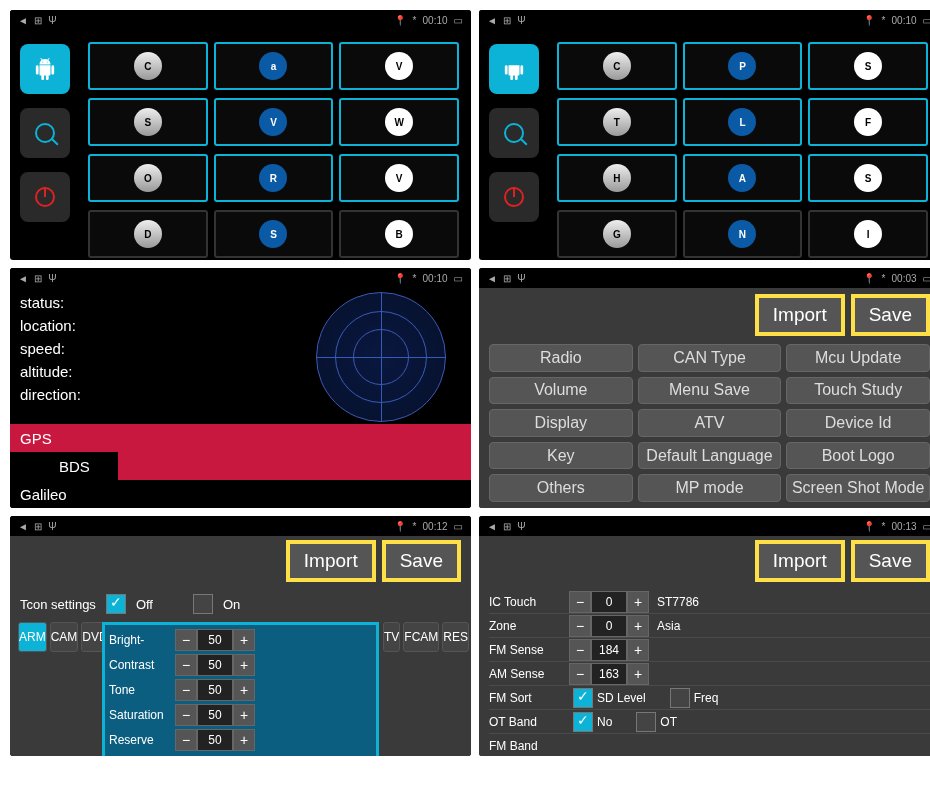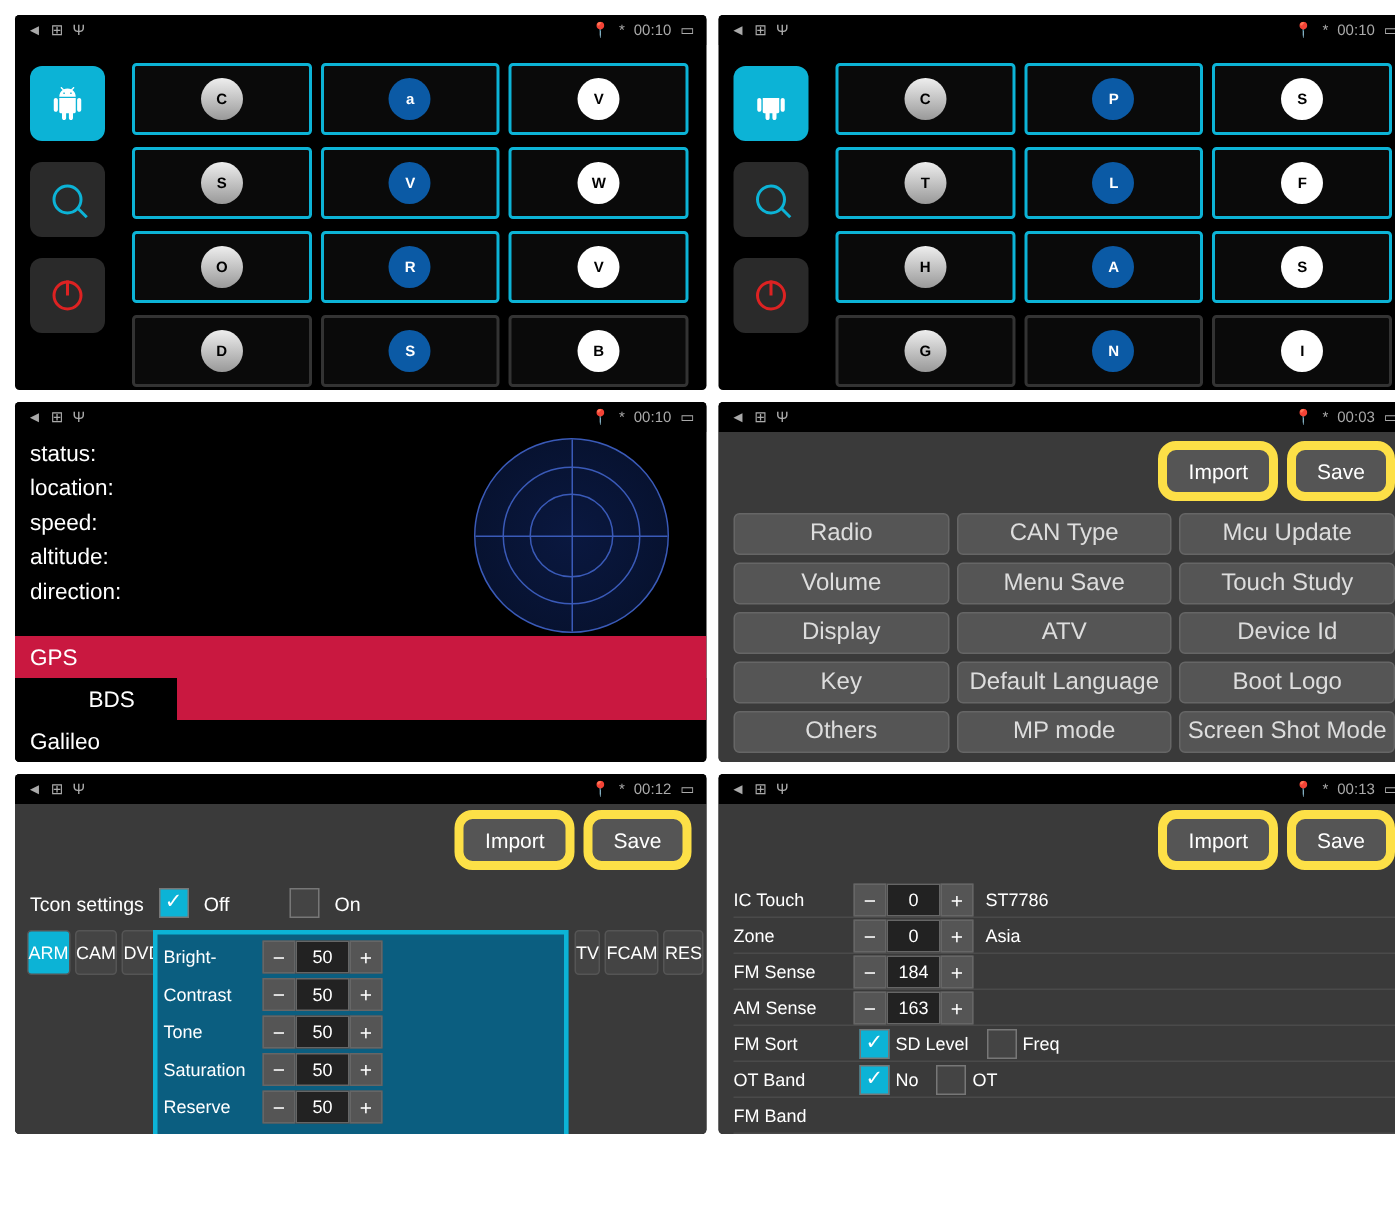--- a/index.html
+++ b/index.html
@@ -40,21 +40,21 @@
 .radar .cross1 { left: 50%; top: 0; bottom: 0; width: 1px; }
 .radar .cross2 { top: 50%; left: 0; right: 0; height: 1px; }
 .gps-bars { }
 .gps-row { height: 28px; display: flex; align-items: center; font-size: 15px; }
 .gps-label { width: 75px; padding-left: 10px; color: #fff; }
 .gps-bar { height: 100%; }
 
 
 .settings-body { height: calc(100% - 20px); background: #3a3a3a; padding: 6px 10px; display: flex; flex-direction: column; }
 .top-btns { display: flex; justify-content: flex-end; gap: 6px; margin-bottom: 8px; }
-.btn { background: #555; color: #fff; border: 6px solid #fde047; border-radius: 12px; padding: 6px 14px; font-size: 14px; }
+.btn { background: #555; color: #fff; border: 4px solid #fde047; border-radius: 0; padding: 6px 14px; font-size: 19px; }
 .settings-grid { flex: 1; display: grid; grid-template-columns: repeat(3, 1fr); grid-template-rows: repeat(5, 1fr); gap: 5px; }
 .setting-btn { background: #555; color: #ddd; border: 1px solid #666; border-radius: 4px; display: flex; align-items: center; justify-content: center; font-size: 16px; }
 
 
 .tcon-body { height: calc(100% - 20px); background: #3a3a3a; display: flex; flex-direction: column; }
 .tcon-header { display: flex; align-items: center; padding: 4px 10px; gap: 10px; font-size: 13px; color: #fff; }
 .checkbox { width: 20px; height: 20px; border: 1px solid #777; background: #444; display: inline-block; }
 .checkbox.checked { background: #0cb3d6; position: relative; }
 .checkbox.checked::after { content: '✓'; color: #fff; position: absolute; left: 3px; top: -1px; font-size: 14px; }
 .tcon-main { flex: 1; display: flex; padding: 4px 8px 8px; gap: 4px; }
@@ -69,21 +69,21 @@
 .stepper { display: flex; align-items: center; }
 .step-btn { width: 22px; height: 22px; background: #555; color: #fff; display: flex; align-items: center; justify-content: center; border: 1px solid #666; font-size: 14px; }
 .step-val { width: 36px; height: 22px; background: #222; color: #fff; display: flex; align-items: center; justify-content: center; border: 1px solid #666; font-size: 12px; }
 
 
 .ic-body { height: calc(100% - 20px); background: #3a3a3a; display: flex; flex-direction: column; }
 .ic-rows { padding: 0 10px; }
 .ic-row { display: flex; align-items: center; height: 24px; color: #fff; font-size: 12px; border-bottom: 1px solid #4a4a4a; }
 .ic-label { width: 80px; }
 .ic-val { margin-left: 8px; }
-.opts { display: flex; gap: 12px; align-items: center; margin-left: 4px; }
+.opts { display: flex; gap: 24px; align-items: center; margin-left: 4px; }
 .opt { display: flex; align-items: center; gap: 4px; }
 
 
 .i-android { width: 22px; height: 22px; }
 .i-search { width: 20px; height: 20px; border: 2px solid #0cb3d6; border-radius: 50%; position: relative; }
 .i-search::after { content: ''; position: absolute; width: 8px; height: 2px; background: #0cb3d6; transform: rotate(45deg); right: -6px; bottom: -2px; }
 .i-power { width: 20px; height: 20px; border: 2px solid #d22; border-radius: 50%; position: relative; }
 .i-power::after { content: ''; position: absolute; width: 2px; height: 10px; background: #d22; left: 50%; top: -2px; transform: translateX(-50%); }
 </style>
 </head>

